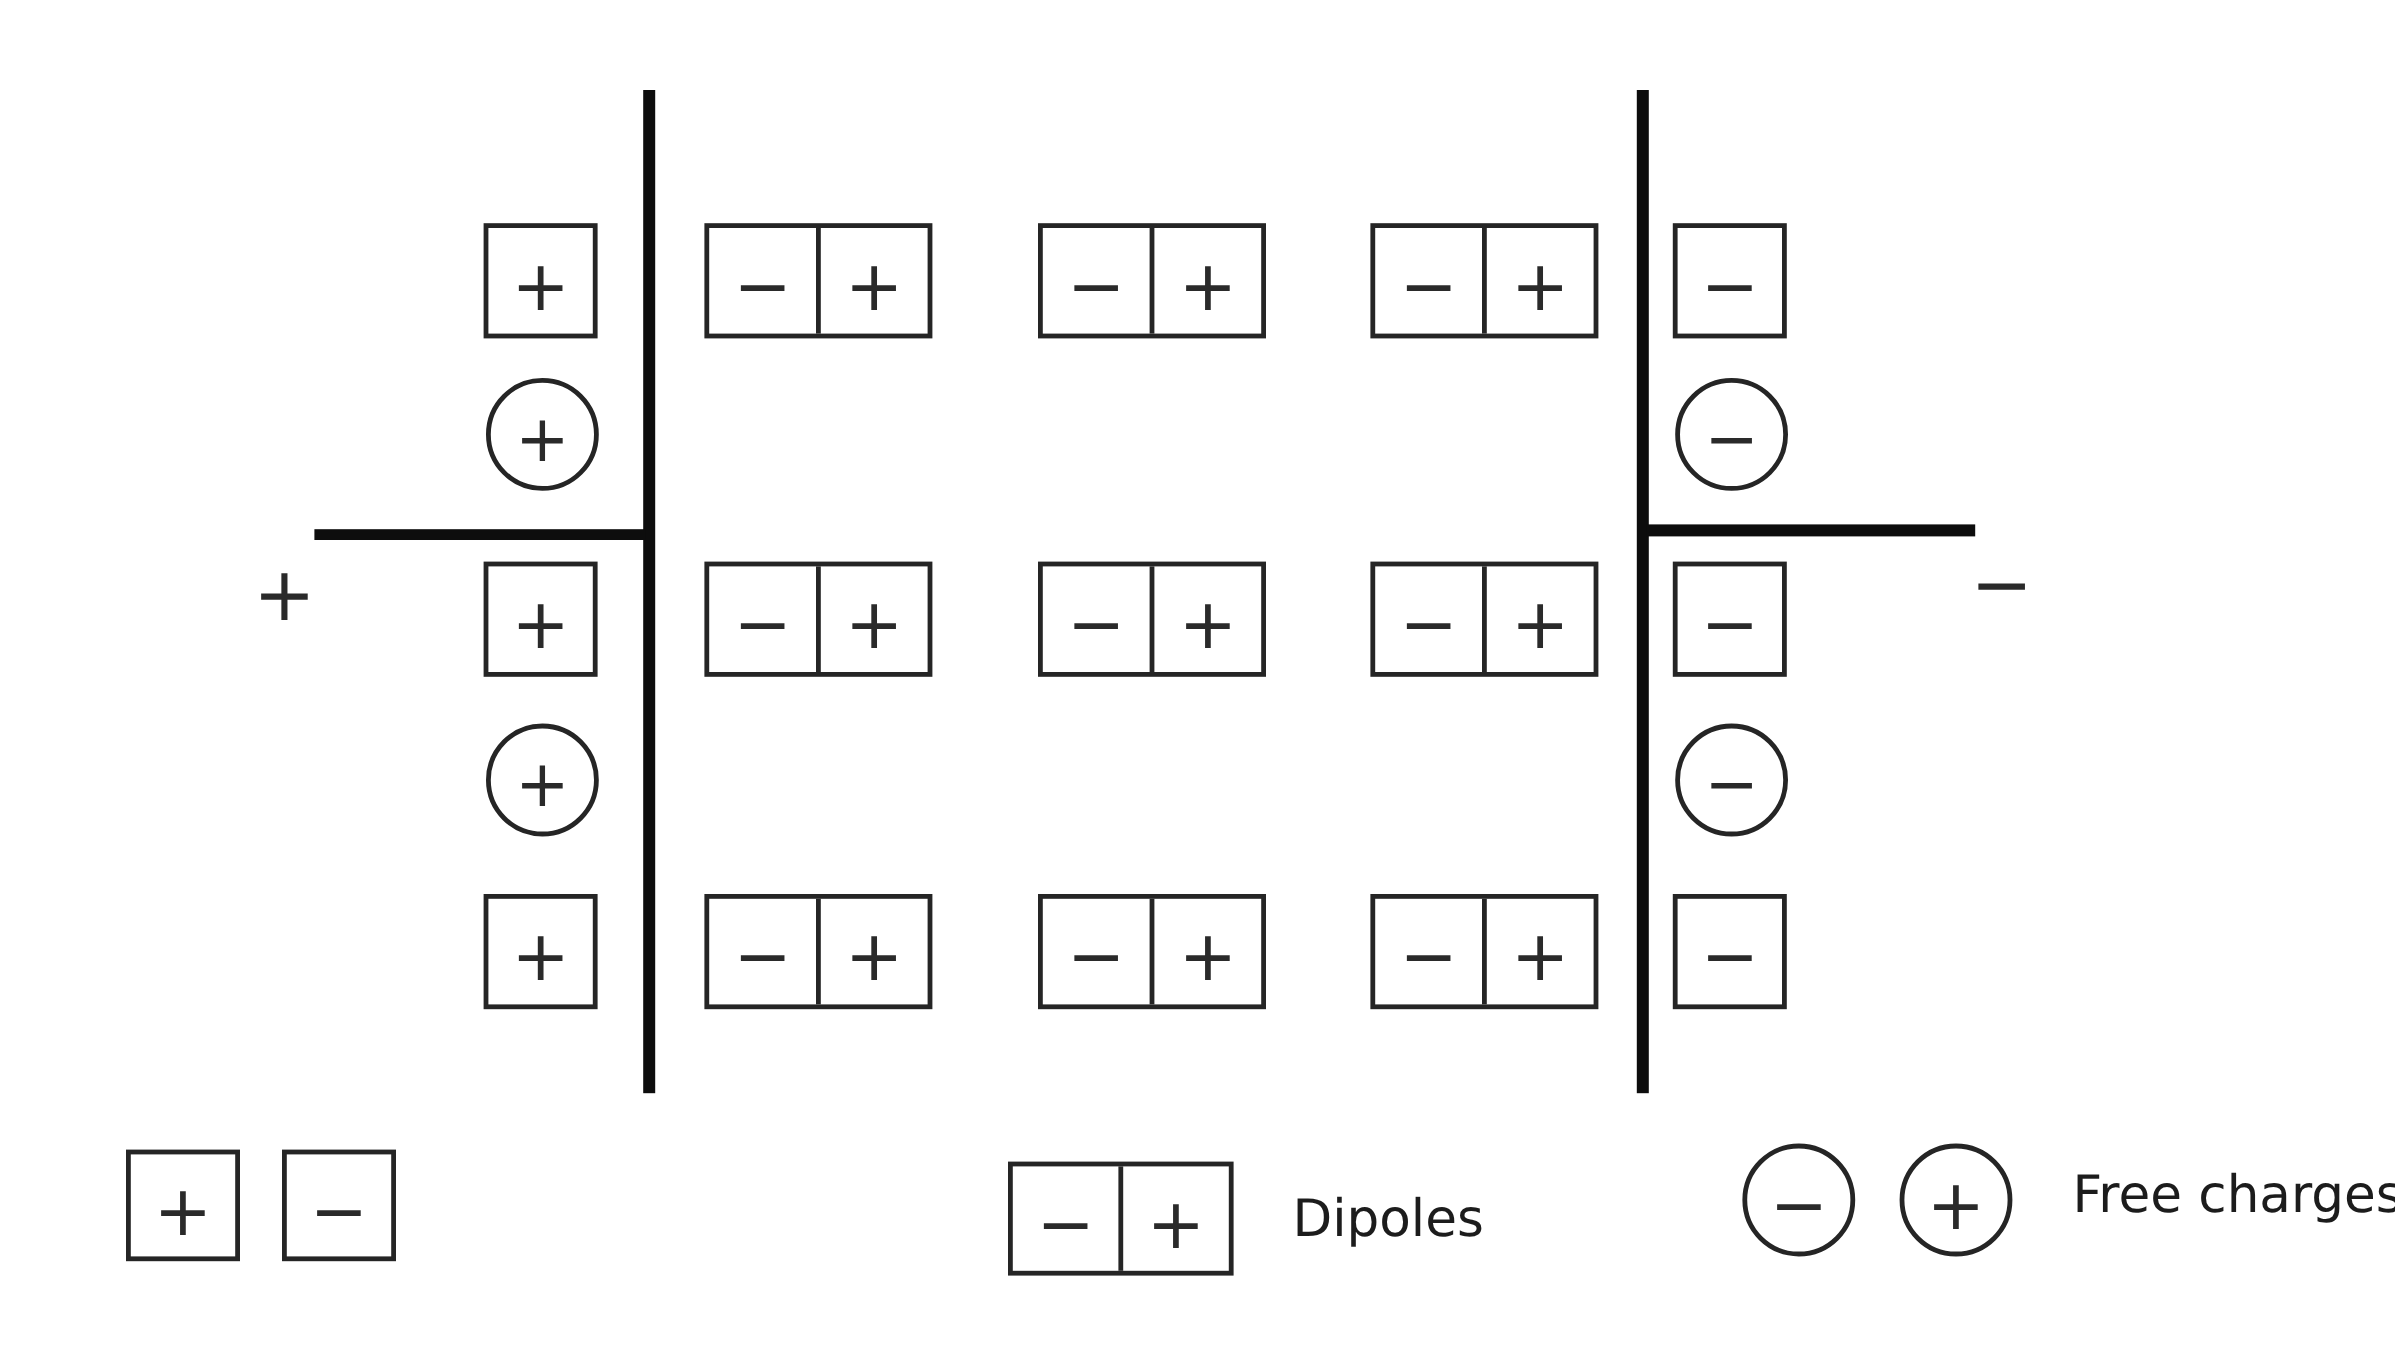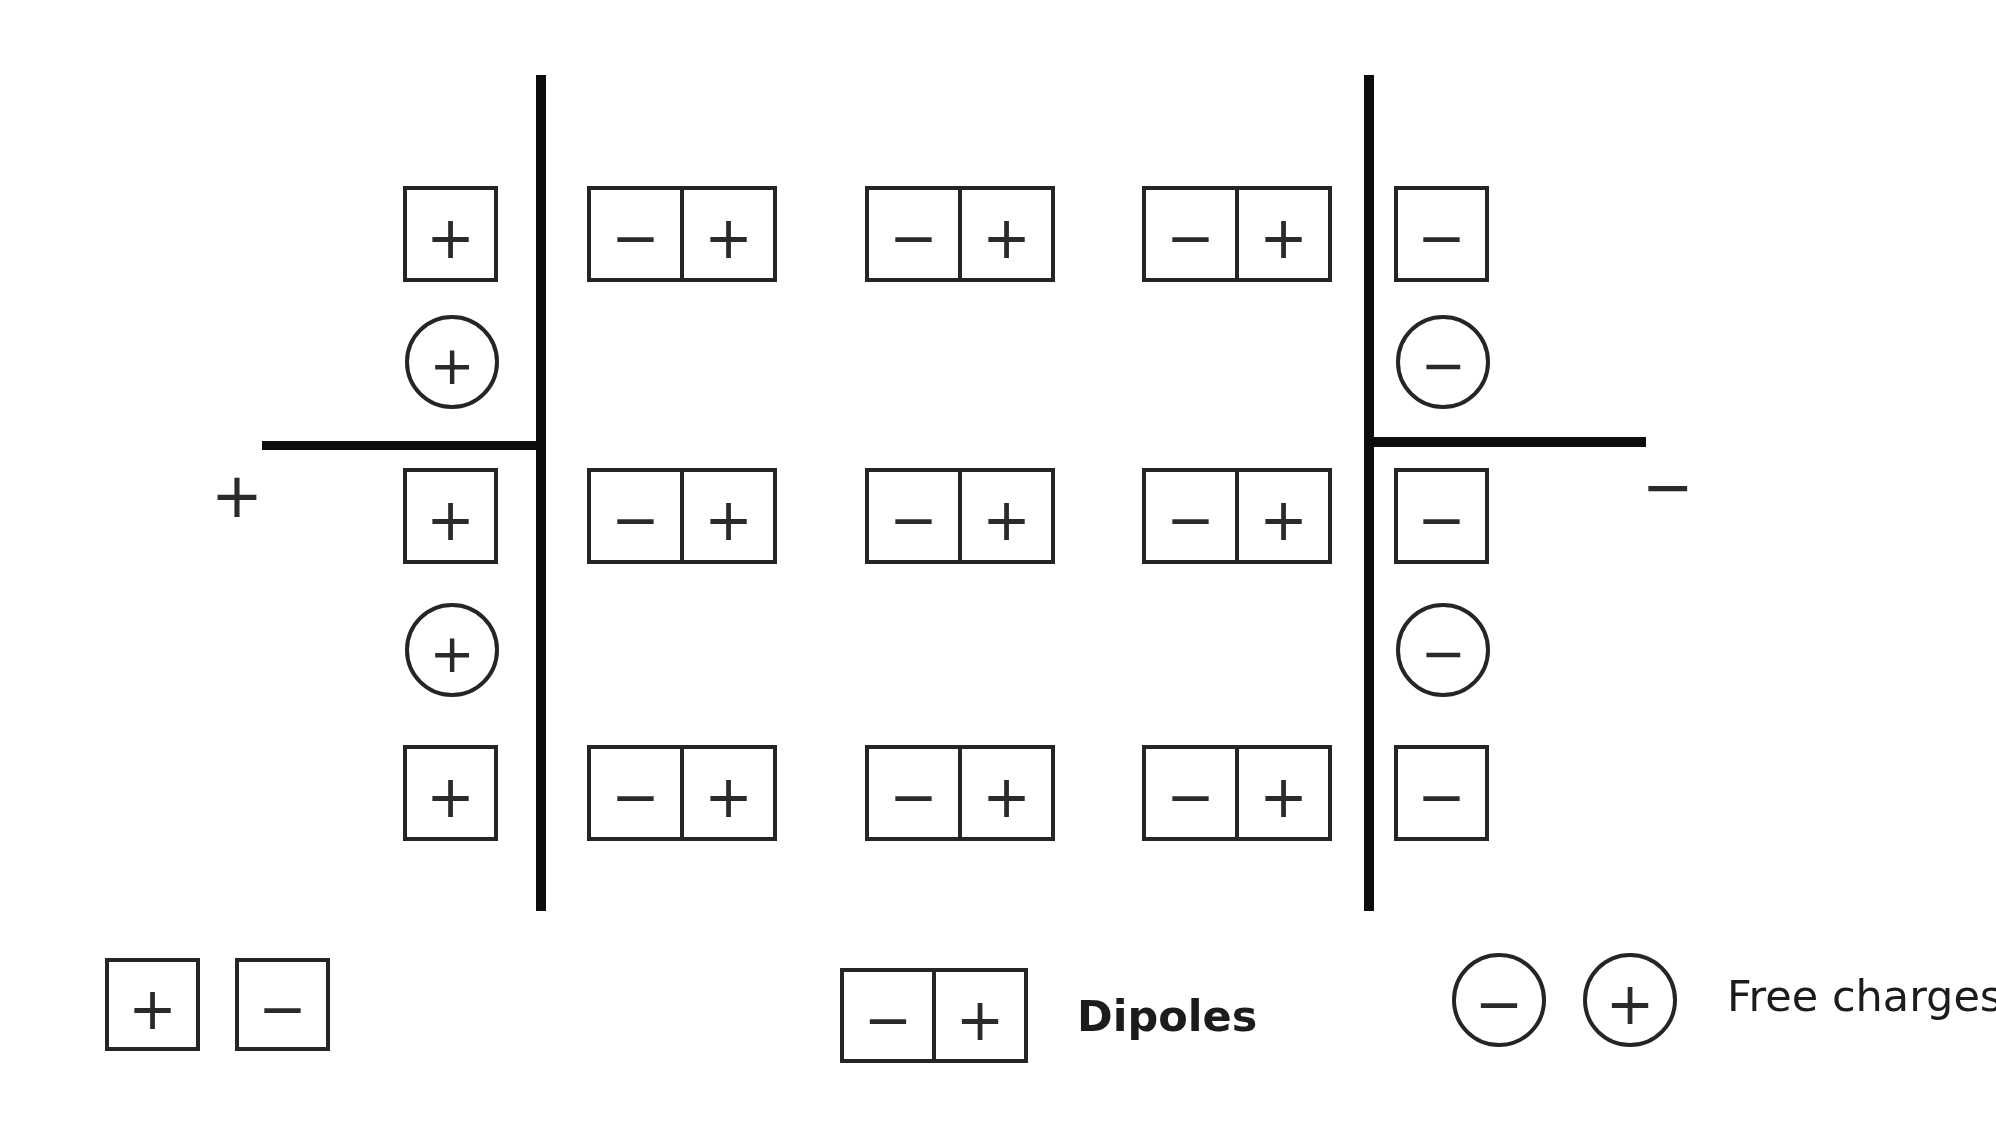--- a/index.html
+++ b/index.html
@@ -265,21 +265,21 @@
   </div>
 
   <div class="legend-dipole" style="left:840px; top:968px;">
     <div class="cell">
         <span class="sign">−</span>
       </div>
     <div class="cell">
         <span class="sign">+</span>
       </div>
   </div>
-  <div class="legend-label" style="left:1077px; top:993px;font-weight:bold;">Dipoles</div>
+  <div class="legend-label" style="left:1077px; top:993px;">Dipoles</div>
 
   <div class="legend-circle" style="left:1452px; top:953px;">
     <span class="sign">−</span>
   </div>
   <div class="legend-circle" style="left:1583px; top:953px;">
     <span class="sign">+</span>
   </div>
   <div class="legend-label" style="left:1727px; top:973px;text-align:right;">Free charges</div>
 
 </div>

